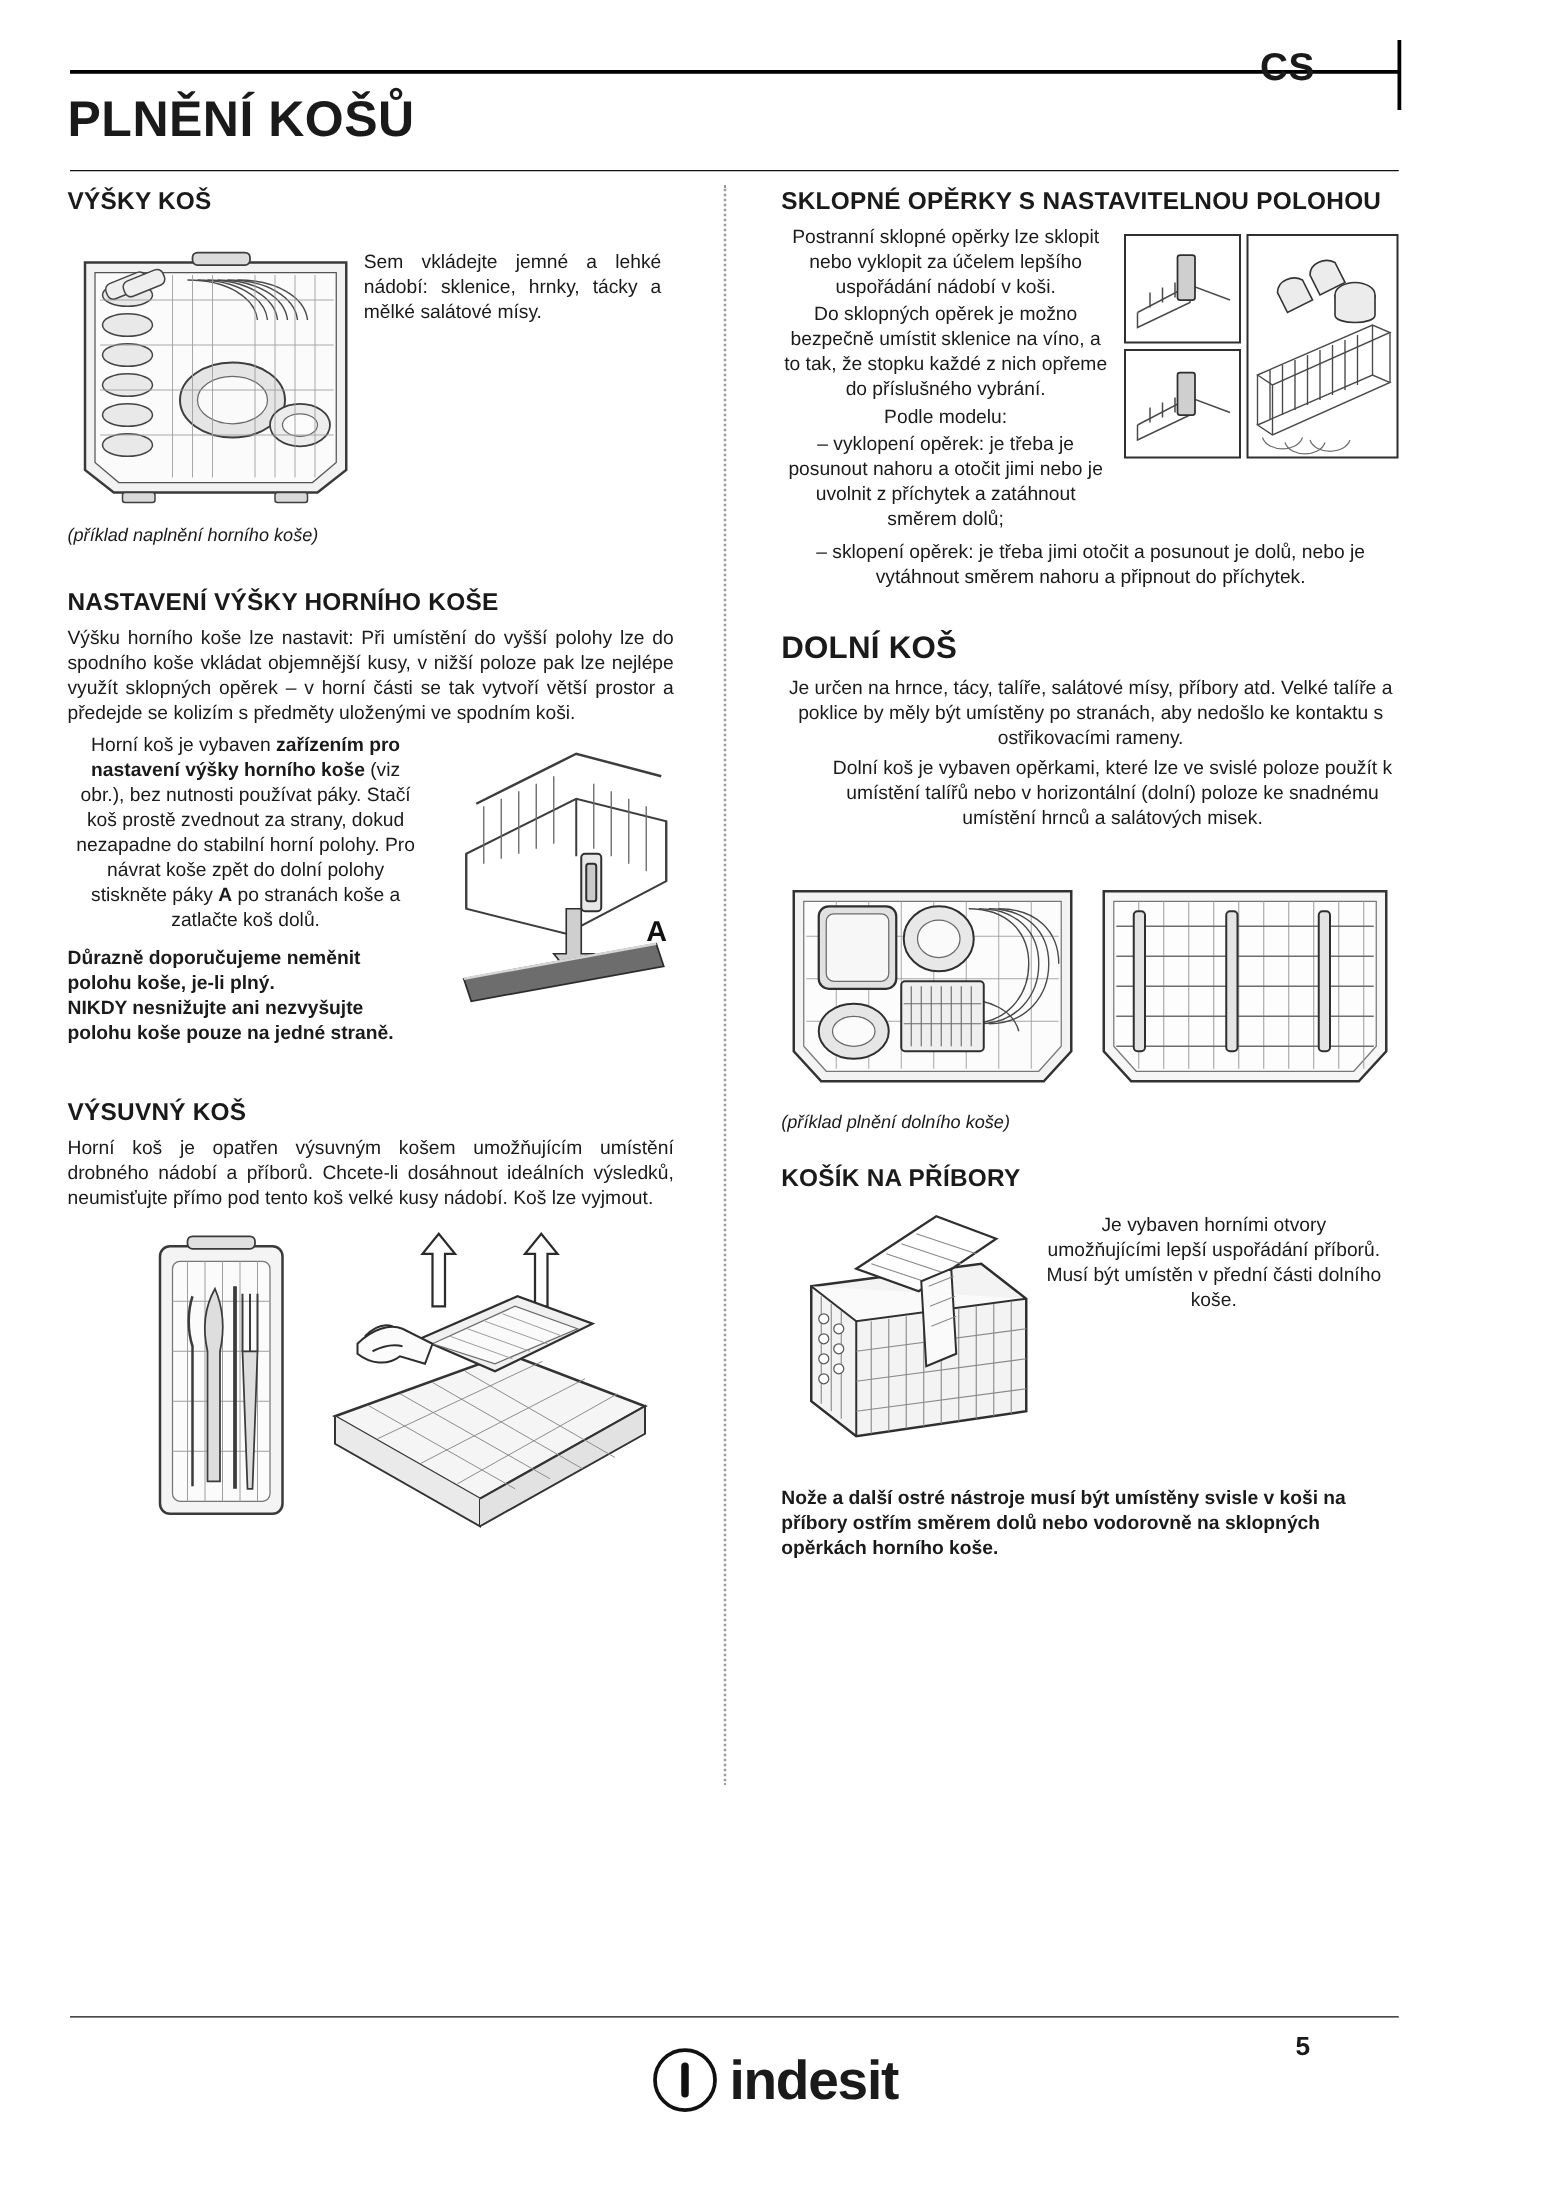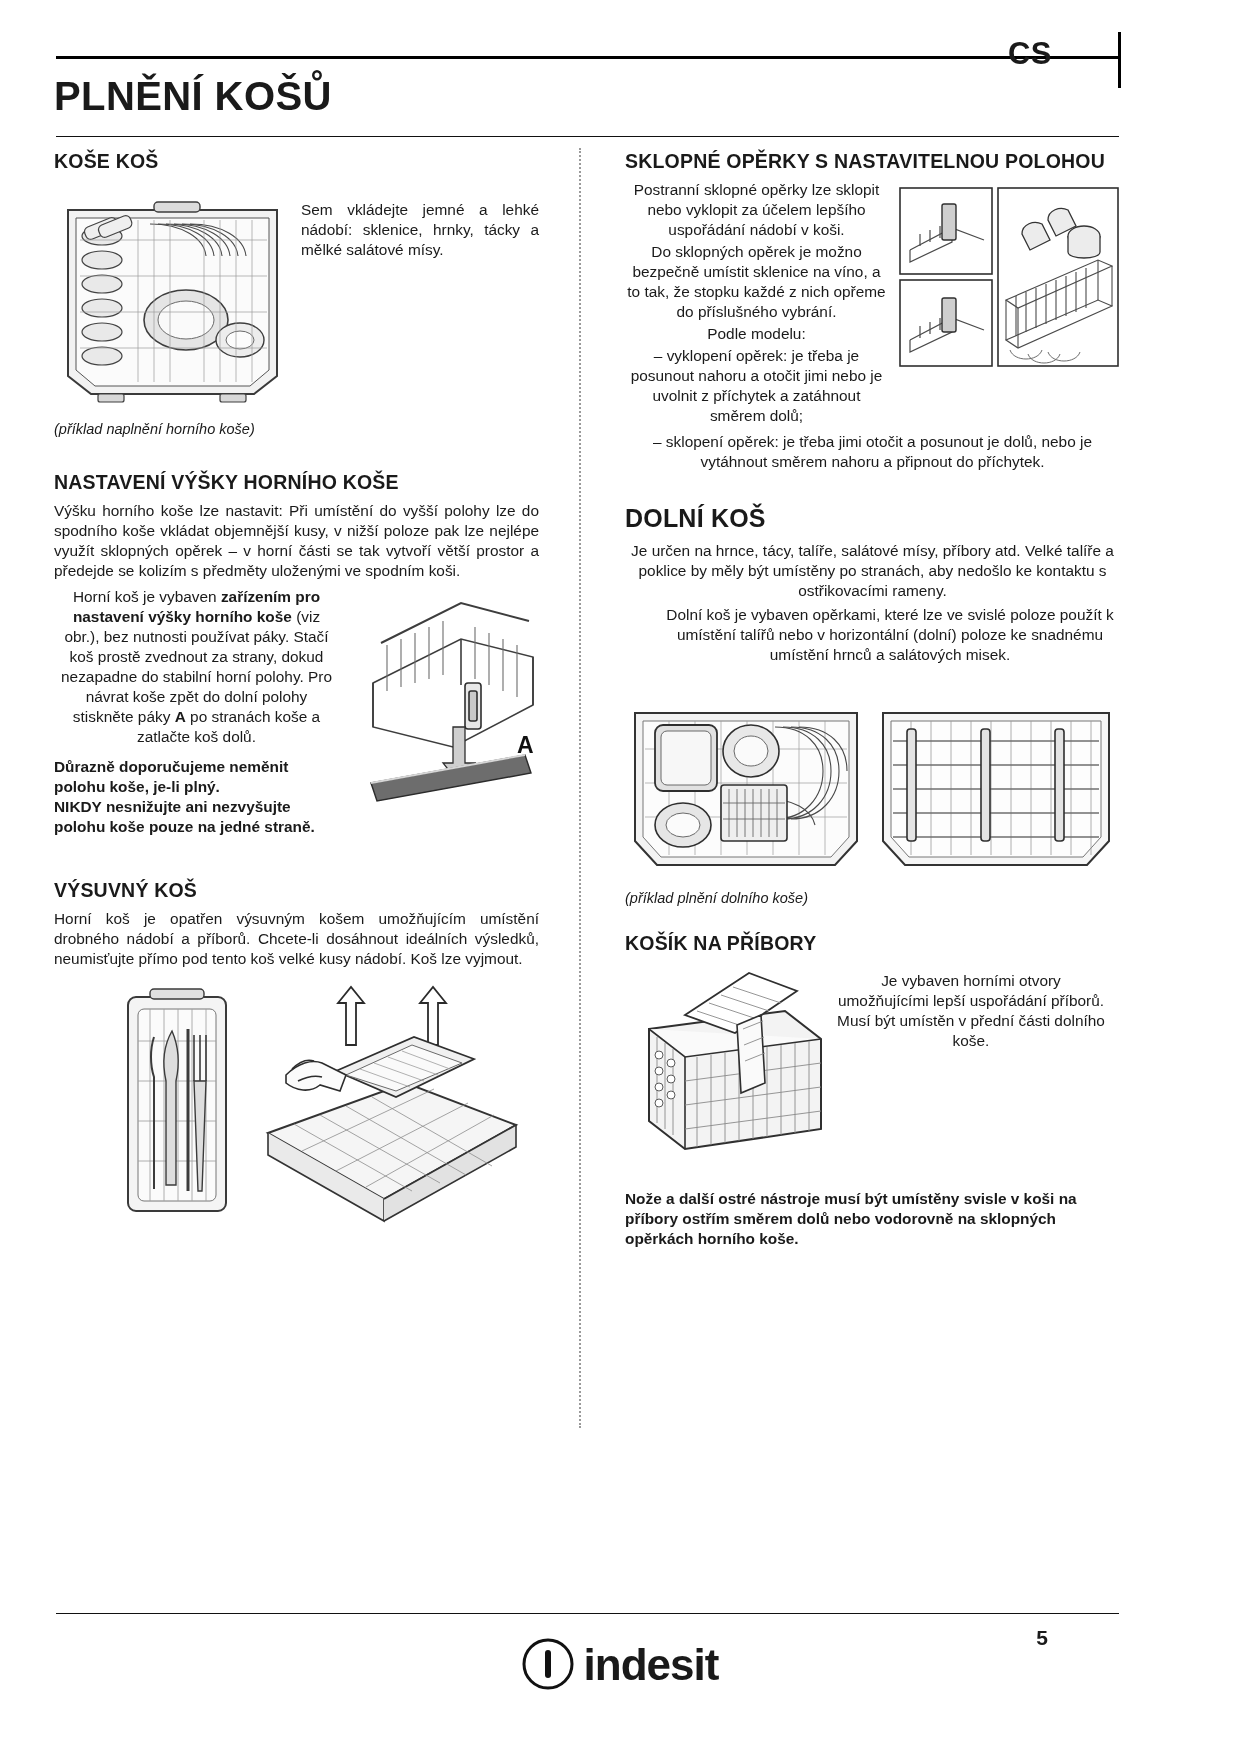--- a/index.html
+++ b/index.html
@@ -113,21 +113,21 @@
     font-size: 15.4px;
     line-height: 1.30;
     font-weight: bold;
     margin-top: 10px;
   }
 
   
   .fig { display: block; }
   .fig-wrap { position: relative; }
 
-  .hk-row { display: flex; align-items: flex-start; gap: 10px; }
+  .hk-row { display: flex; align-items: flex-start; }
   .hk-text { width: 238px; padding-top: 20px; }
 
   
   .footer-rule {
     position: absolute;
     left: 56px;
     top: 1613px;
     width: 1063px;
     height: 1px;
     background: #111;
@@ -165,21 +165,21 @@
   <div class="top-rule"></div>
   <div class="lang-tick"></div>
   <div class="lang-code">CS</div>
   <div class="page-title">PLNĚNÍ KOŠŮ</div>
   <div class="title-rule"></div>
 
   <div class="col-divider"></div>
 
   <div class="col-left">
 
-    <h2 class="sec">KOŠE KOŠ</h2>
+    <h2 class="sec">VÝŠKY KOŠ</h2>
 
     <div class="hk-row">
       <div class="fig-wrap">
         <svg class="fig" width="237" height="235" viewBox="0 0 237 235">
           <rect x="0" y="0" width="237" height="235" fill="#ffffff"></rect>
 
           <path d="M14 30 L223 30 L223 196 L200 214 L37 214 L14 196 Z" fill="#f2f2f2" stroke="#3a3a3a" stroke-width="2"></path>
           <path d="M22 38 L215 38 L215 190 L196 206 L41 206 L22 190 Z" fill="#fbfbfb" stroke="#555" stroke-width="1"></path>
 
           <g stroke="#444" stroke-width="1.2" fill="#e9e9e9">

